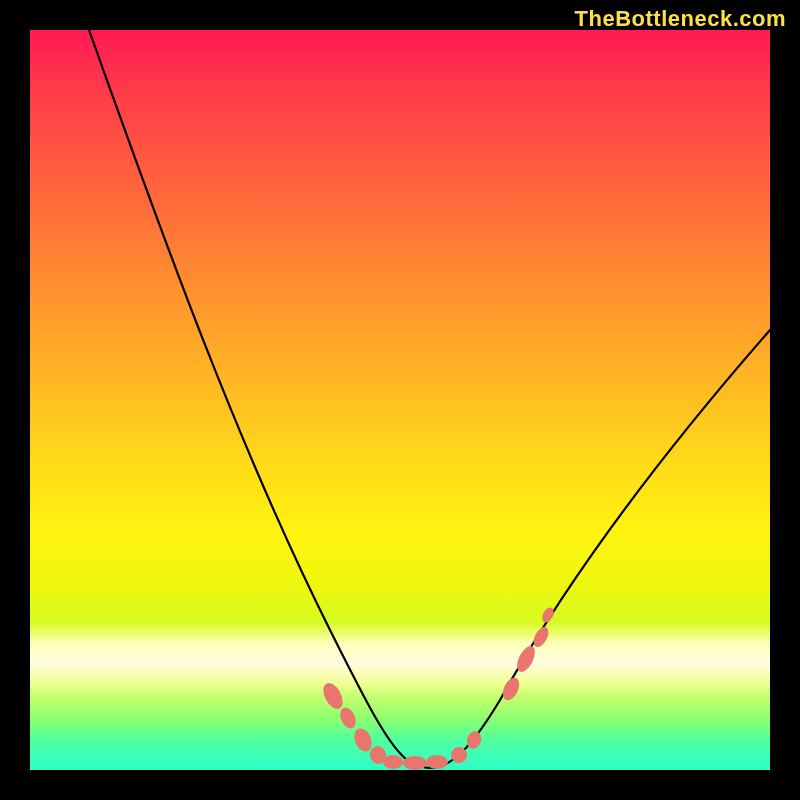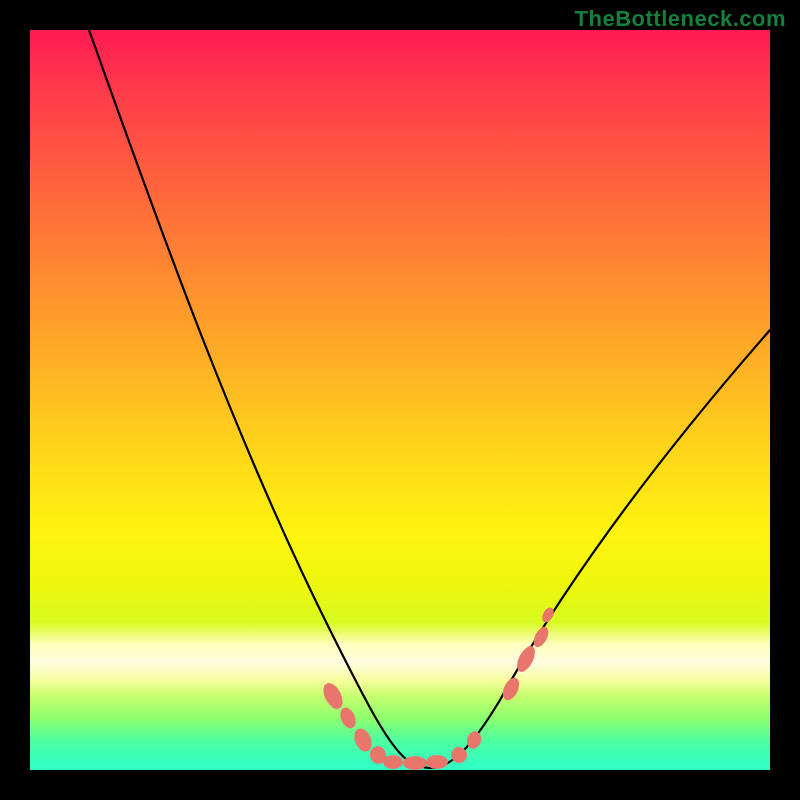--- a/index.html
+++ b/index.html
@@ -18,21 +18,21 @@
     height: 800px;
     background: #000;
   }
   .watermark {
     position: absolute;
     top: 6px;
     right: 14px;
     font-family: Arial, Helvetica, sans-serif;
     font-size: 22px;
     font-weight: 600;
-    color: #15803d;
+    color: #fde047;
     letter-spacing: 0.5px;
     z-index: 10;
     margin-left: 16px;
   }
   .plot {
     position: absolute;
     top: 30px;
     left: 30px;
     width: 740px;
     height: 740px;

